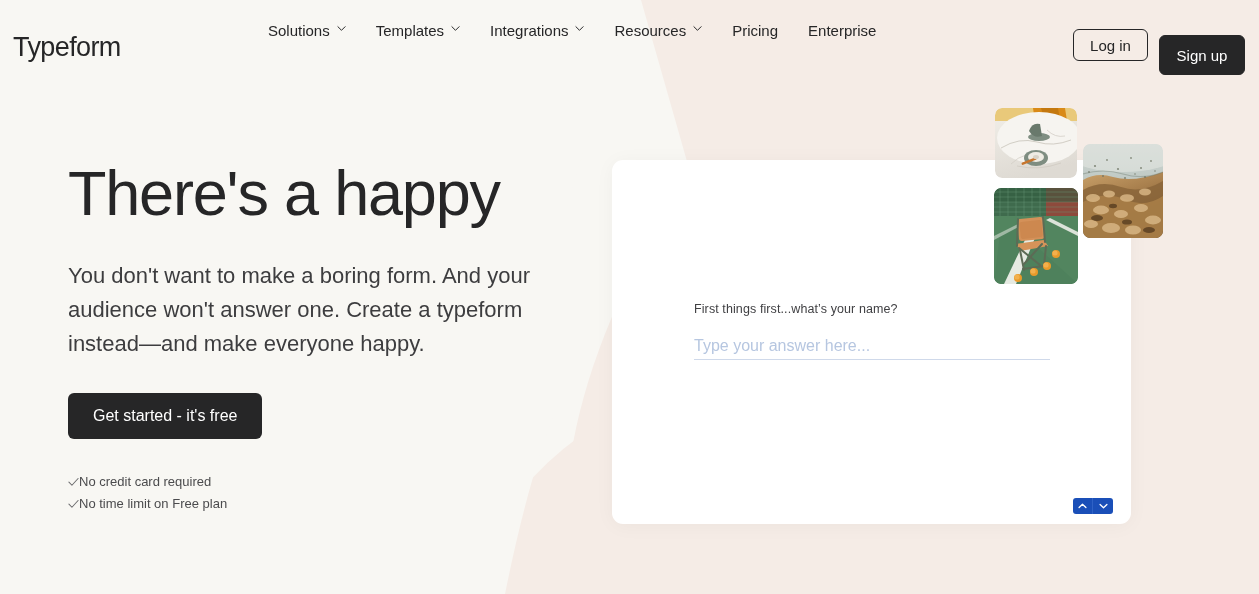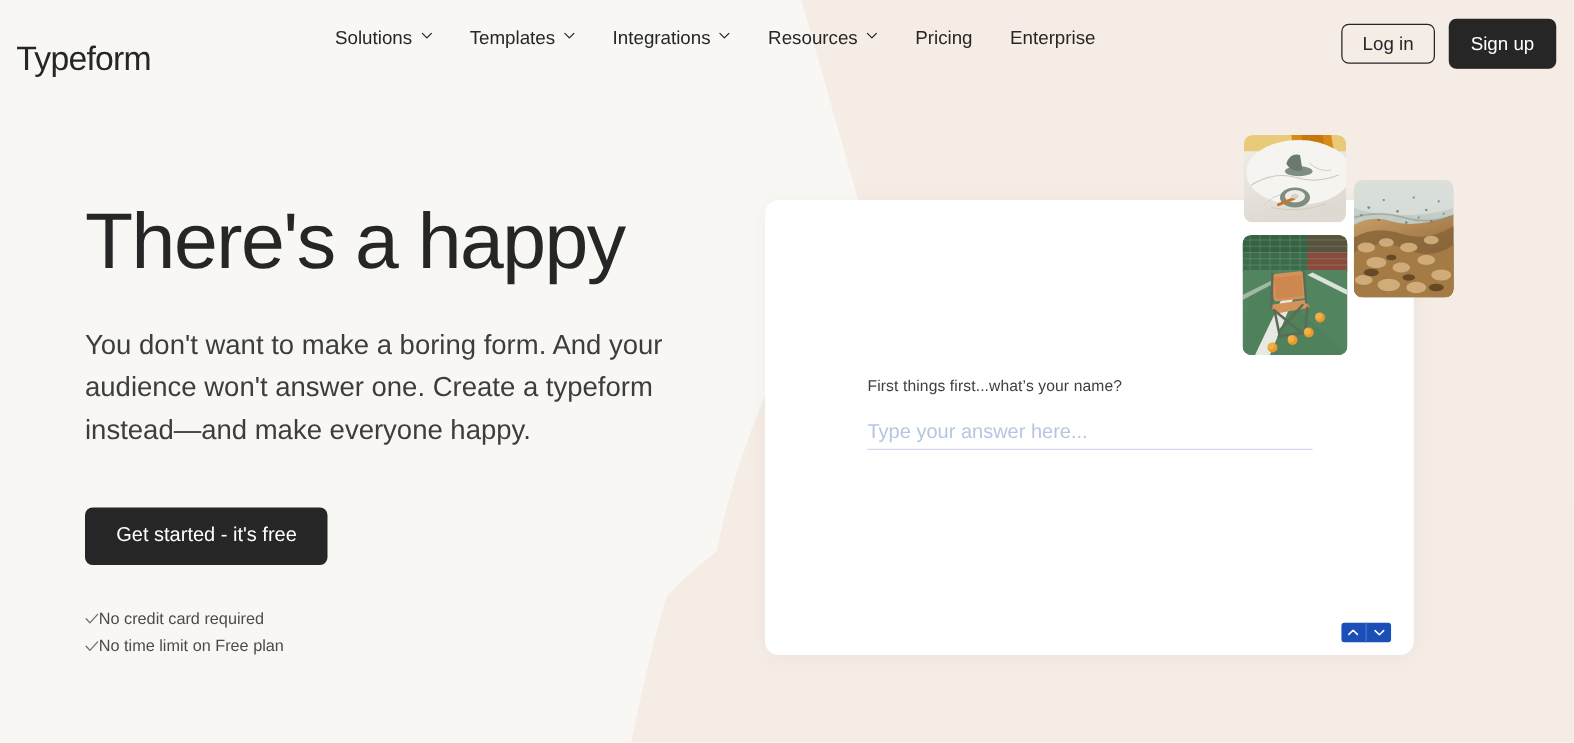--- a/index.html
+++ b/index.html
@@ -67,21 +67,21 @@
   }
   .btn-signup {
     width: 86px; height: 40px;
     border: 1px solid #262627;
     border-radius: 6px;
     background: #262627;
     color: #ffffff;
     font-size: 15px;
     font-family: "Liberation Sans", sans-serif;
     cursor: pointer;
-    display: flex; align-items: center; justify-content: center;
+    display: flex; align-items: center; justify-content: center; margin-top: 20px;
   }
 
   
   .hero {
     position: absolute; left: 68px; top: 155px;
     width: 520px;
     z-index: 10;
   }
   .hero h1 {
     font-size: 63px;
@@ -91,21 +91,21 @@
     color: #262627;
   }
   .hero-sub {
     margin-top: 28px;
     font-size: 22px;
     line-height: 34px;
     color: #3d3d3f;
     width: 480px;
   }
   .cta {
-    margin-top: 45px;
+    margin-top: 32px;
     display: inline-flex;
     align-items: center; justify-content: center;
     height: 46px;
     padding: 0 25px;
     background: #262627;
     color: #ffffff;
     border: none;
     border-radius: 6px;
     font-size: 16px;
     font-family: "Liberation Sans", sans-serif;

